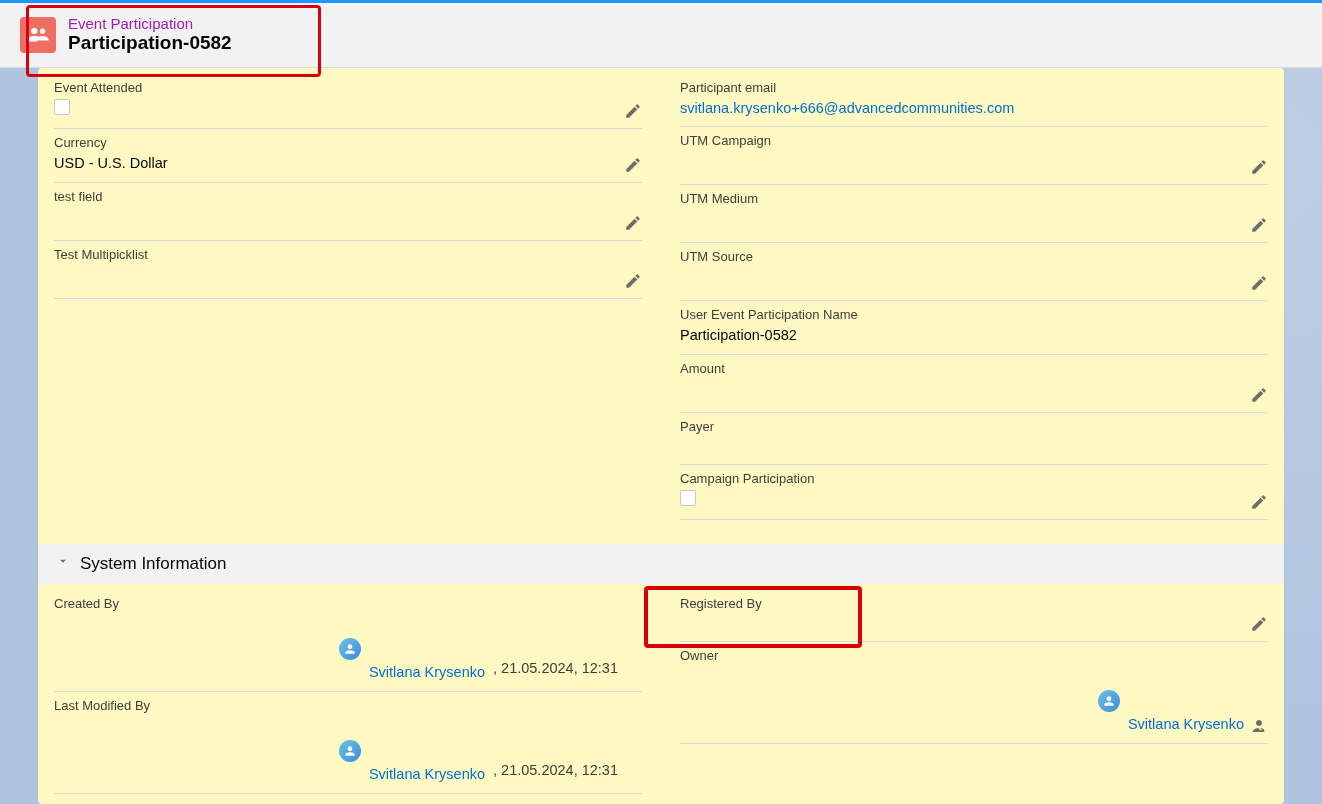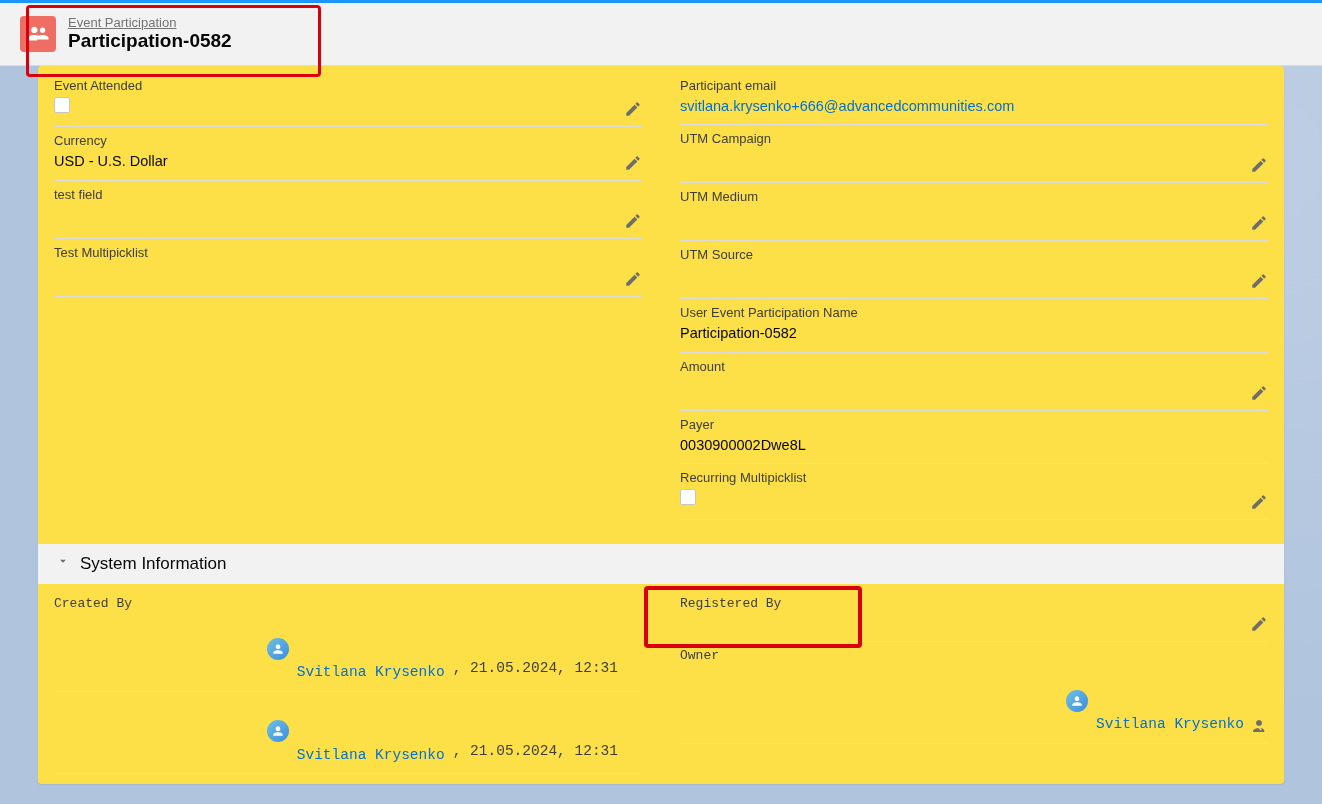--- a/index.html
+++ b/index.html
@@ -26,32 +26,32 @@
   }
   .header-icon {
     width: 36px; height: 36px;
     background: #ef6e64;
     border-radius: 4px;
     display:flex; align-items:center; justify-content:center;
     margin-right: 12px;
   }
   .header-icon svg { width:22px; height:22px; fill:#fff; }
   .header-texts { display:flex; flex-direction:column; }
-  .header-sub { font-size: 13px; color:#737373;text-decoration:underline; }
+  .header-sub { font-size: 15px; color:#a21caf; }
   .header-title { font-size: 19px; font-weight: 700; color:#080707; line-height:1.2; }
   .header-highlight {
     position:absolute;
     left:26px; top:2px;
     width:295px; height:72px;
     border:3px solid #d8000c;
     border-radius:4px;
     pointer-events:none;
   }
   .card {
-    background:#fde047;
+    background:#fef9c3;
     margin: 0 38px 20px 38px;
     border-radius: 4px;
     box-shadow: 0 1px 2px rgba(0,0,0,0.08);
   }
   .details-body {
     display:flex;
     padding: 6px 16px 10px 16px;
     gap: 38px;
     position:relative;
   }
@@ -217,58 +217,58 @@
         <div class="field nolabelval">
           <div class="label">Amount</div>
           <div class="value"></div>
           <svg class="pencil" viewBox="0 0 24 24">
               <path d="M3 17.25V21h3.75L17.81 9.94l-3.75-3.75L3 17.25zM20.71 7.04a1 1 0 0 0 0-1.41l-2.34-2.34a1 1 0 0 0-1.41 0l-1.83 1.83 3.75 3.75 1.83-1.83z"></path>
             </svg>
         </div>
 
         <div class="field">
           <div class="label">Payer</div>
-          <div class="value">0030900002Dwe8L</div>
-        </div>
-
-        <div class="field">
-          <div class="label">Recurring Multipicklist</div>
+        </div>
+
+        <div class="field">
+          <div class="label">Campaign Participation</div>
           <div class="value"><span class="checkbox"></span></div>
           <svg class="pencil" viewBox="0 0 24 24">
               <path d="M3 17.25V21h3.75L17.81 9.94l-3.75-3.75L3 17.25zM20.71 7.04a1 1 0 0 0 0-1.41l-2.34-2.34a1 1 0 0 0-1.41 0l-1.83 1.83 3.75 3.75 1.83-1.83z"></path>
             </svg>
         </div>
 
       </div>
     </div>
 
     <div class="section-header">
       <svg class="chev" viewBox="0 0 24 24">
           <path d="M7 10l5 5 5-5z"></path>
         </svg>
       <span class="stxt">System Information</span>
     </div>
 
-    <div class="details-body" style="position:relative;font-family:Liberation Mono, monospace;">
+    <div class="details-body" style="position:relative;">
       <div class="col">
 
         <div class="field">
           <div class="label">Created By</div>
           <div class="value user-line">
             <span class="avatar">
                 <svg viewBox="0 0 24 24">
                   <path d="M12 12c2.2 0 4-1.8 4-4s-1.8-4-4-4-4 1.8-4 4 1.8 4 4 4zm0 2c-2.7 0-8 1.3-8 4v2h16v-2c0-2.7-5.3-4-8-4z"></path>
                 </svg>
               </span>
             <a href="#" class="link">Svitlana Krysenko</a>
             <span class="ts">, 21.05.2024, 12:31</span>
           </div>
         </div>
 
         <div class="field">
+          <div class="label">Last Modified By</div>
           <div class="value user-line">
             <span class="avatar">
                 <svg viewBox="0 0 24 24">
                   <path d="M12 12c2.2 0 4-1.8 4-4s-1.8-4-4-4-4 1.8-4 4 1.8 4 4 4zm0 2c-2.7 0-8 1.3-8 4v2h16v-2c0-2.7-5.3-4-8-4z"></path>
                 </svg>
               </span>
             <a href="#" class="link">Svitlana Krysenko</a>
             <span class="ts">, 21.05.2024, 12:31</span>
           </div>
         </div>

